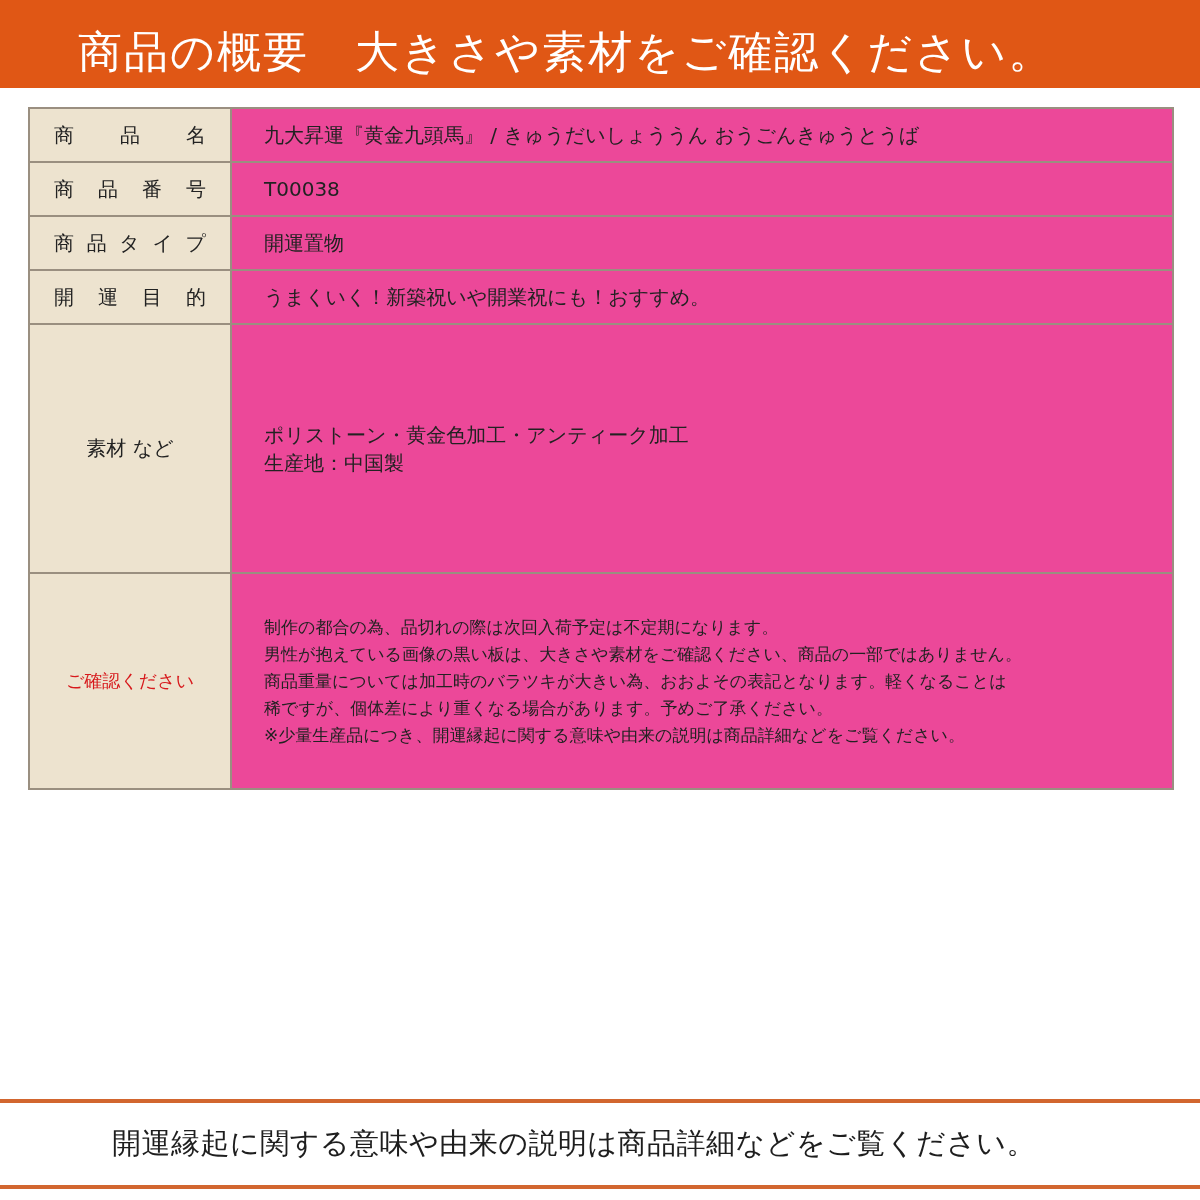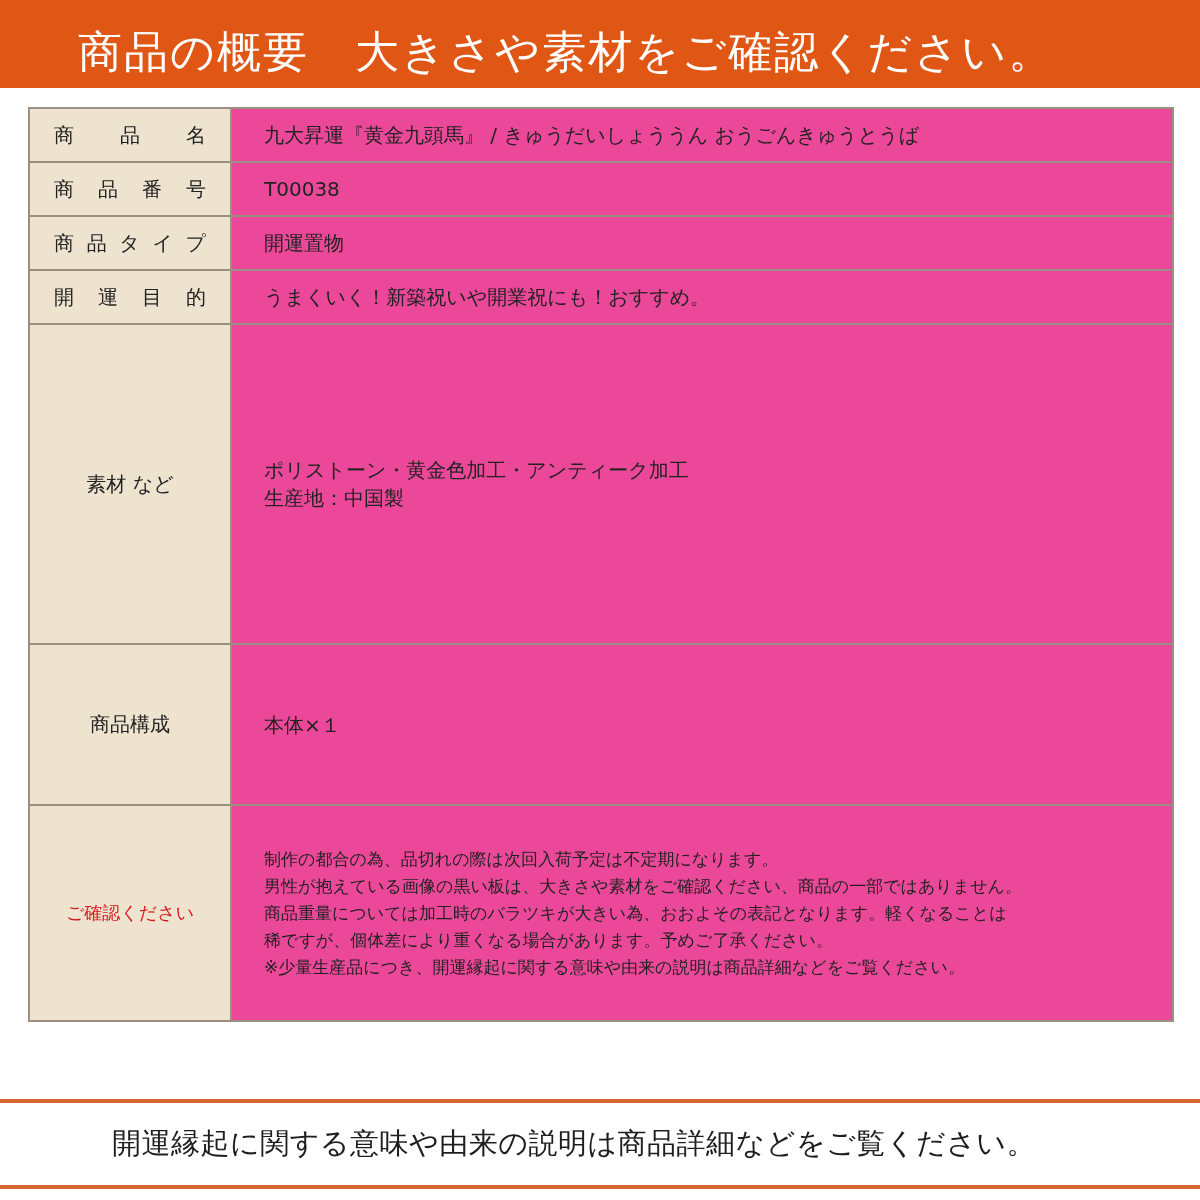--- a/index.html
+++ b/index.html
@@ -49,21 +49,21 @@
       background: #ec4899;
       padding-left: 32px;
       font-size: 20px;
       line-height: 28px;
       color: #222222;
     }
     .value-cell.small { font-size: 17px; line-height: 27px; }
     .alert-label { color: #d7191c; font-size: 18px; }
     .row-h54 { height: 54px; }
     .row-size { height: 108px; }
-    .row-material { height: 320px; }
+    .row-material { height: 249px; }
     .row-contents { height: 161px; }
     .row-notes { height: 216px; }
     .line { display: block; white-space: nowrap; }
     .footer-line {
       position: absolute; left: 0; width: 1200px; height: 4px;
       background: #d2662f;
     }
     .footer-text {
       position: absolute; left: 80px; top: 1124px;
       font-size: 29px; color: #1e1e1e; letter-spacing: 0.5px;
@@ -132,26 +132,20 @@
         <span class="line">うまくいく！新築祝いや開業祝にも！おすすめ。</span>
       </td>
     </tr>
     <tr class="row-material">
       <td class="label-cell">素材 など</td>
       <td class="value-cell">
         <span class="line">ポリストーン・黄金色加工・アンティーク加工</span>
         <span class="line">生産地：中国製</span>
       </td>
     </tr>
-    <tr class="row-contents">
-      <td class="label-cell">商品構成</td>
-      <td class="value-cell">
-        <span class="line">本体×１</span>
-      </td>
-    </tr>
     <tr class="row-notes">
       <td class="label-cell alert-label">ご確認ください</td>
       <td class="value-cell small">
         <span class="line">制作の都合の為、品切れの際は次回入荷予定は不定期になります。</span>
         <span class="line">男性が抱えている画像の黒い板は、大きさや素材をご確認ください、商品の一部ではありません。</span>
         <span class="line">商品重量については加工時のバラツキが大きい為、おおよその表記となります。軽くなることは</span>
         <span class="line">稀ですが、個体差により重くなる場合があります。予めご了承ください。</span>
         <span class="line">※少量生産品につき、開運縁起に関する意味や由来の説明は商品詳細などをご覧ください。</span>
       </td>
     </tr>

